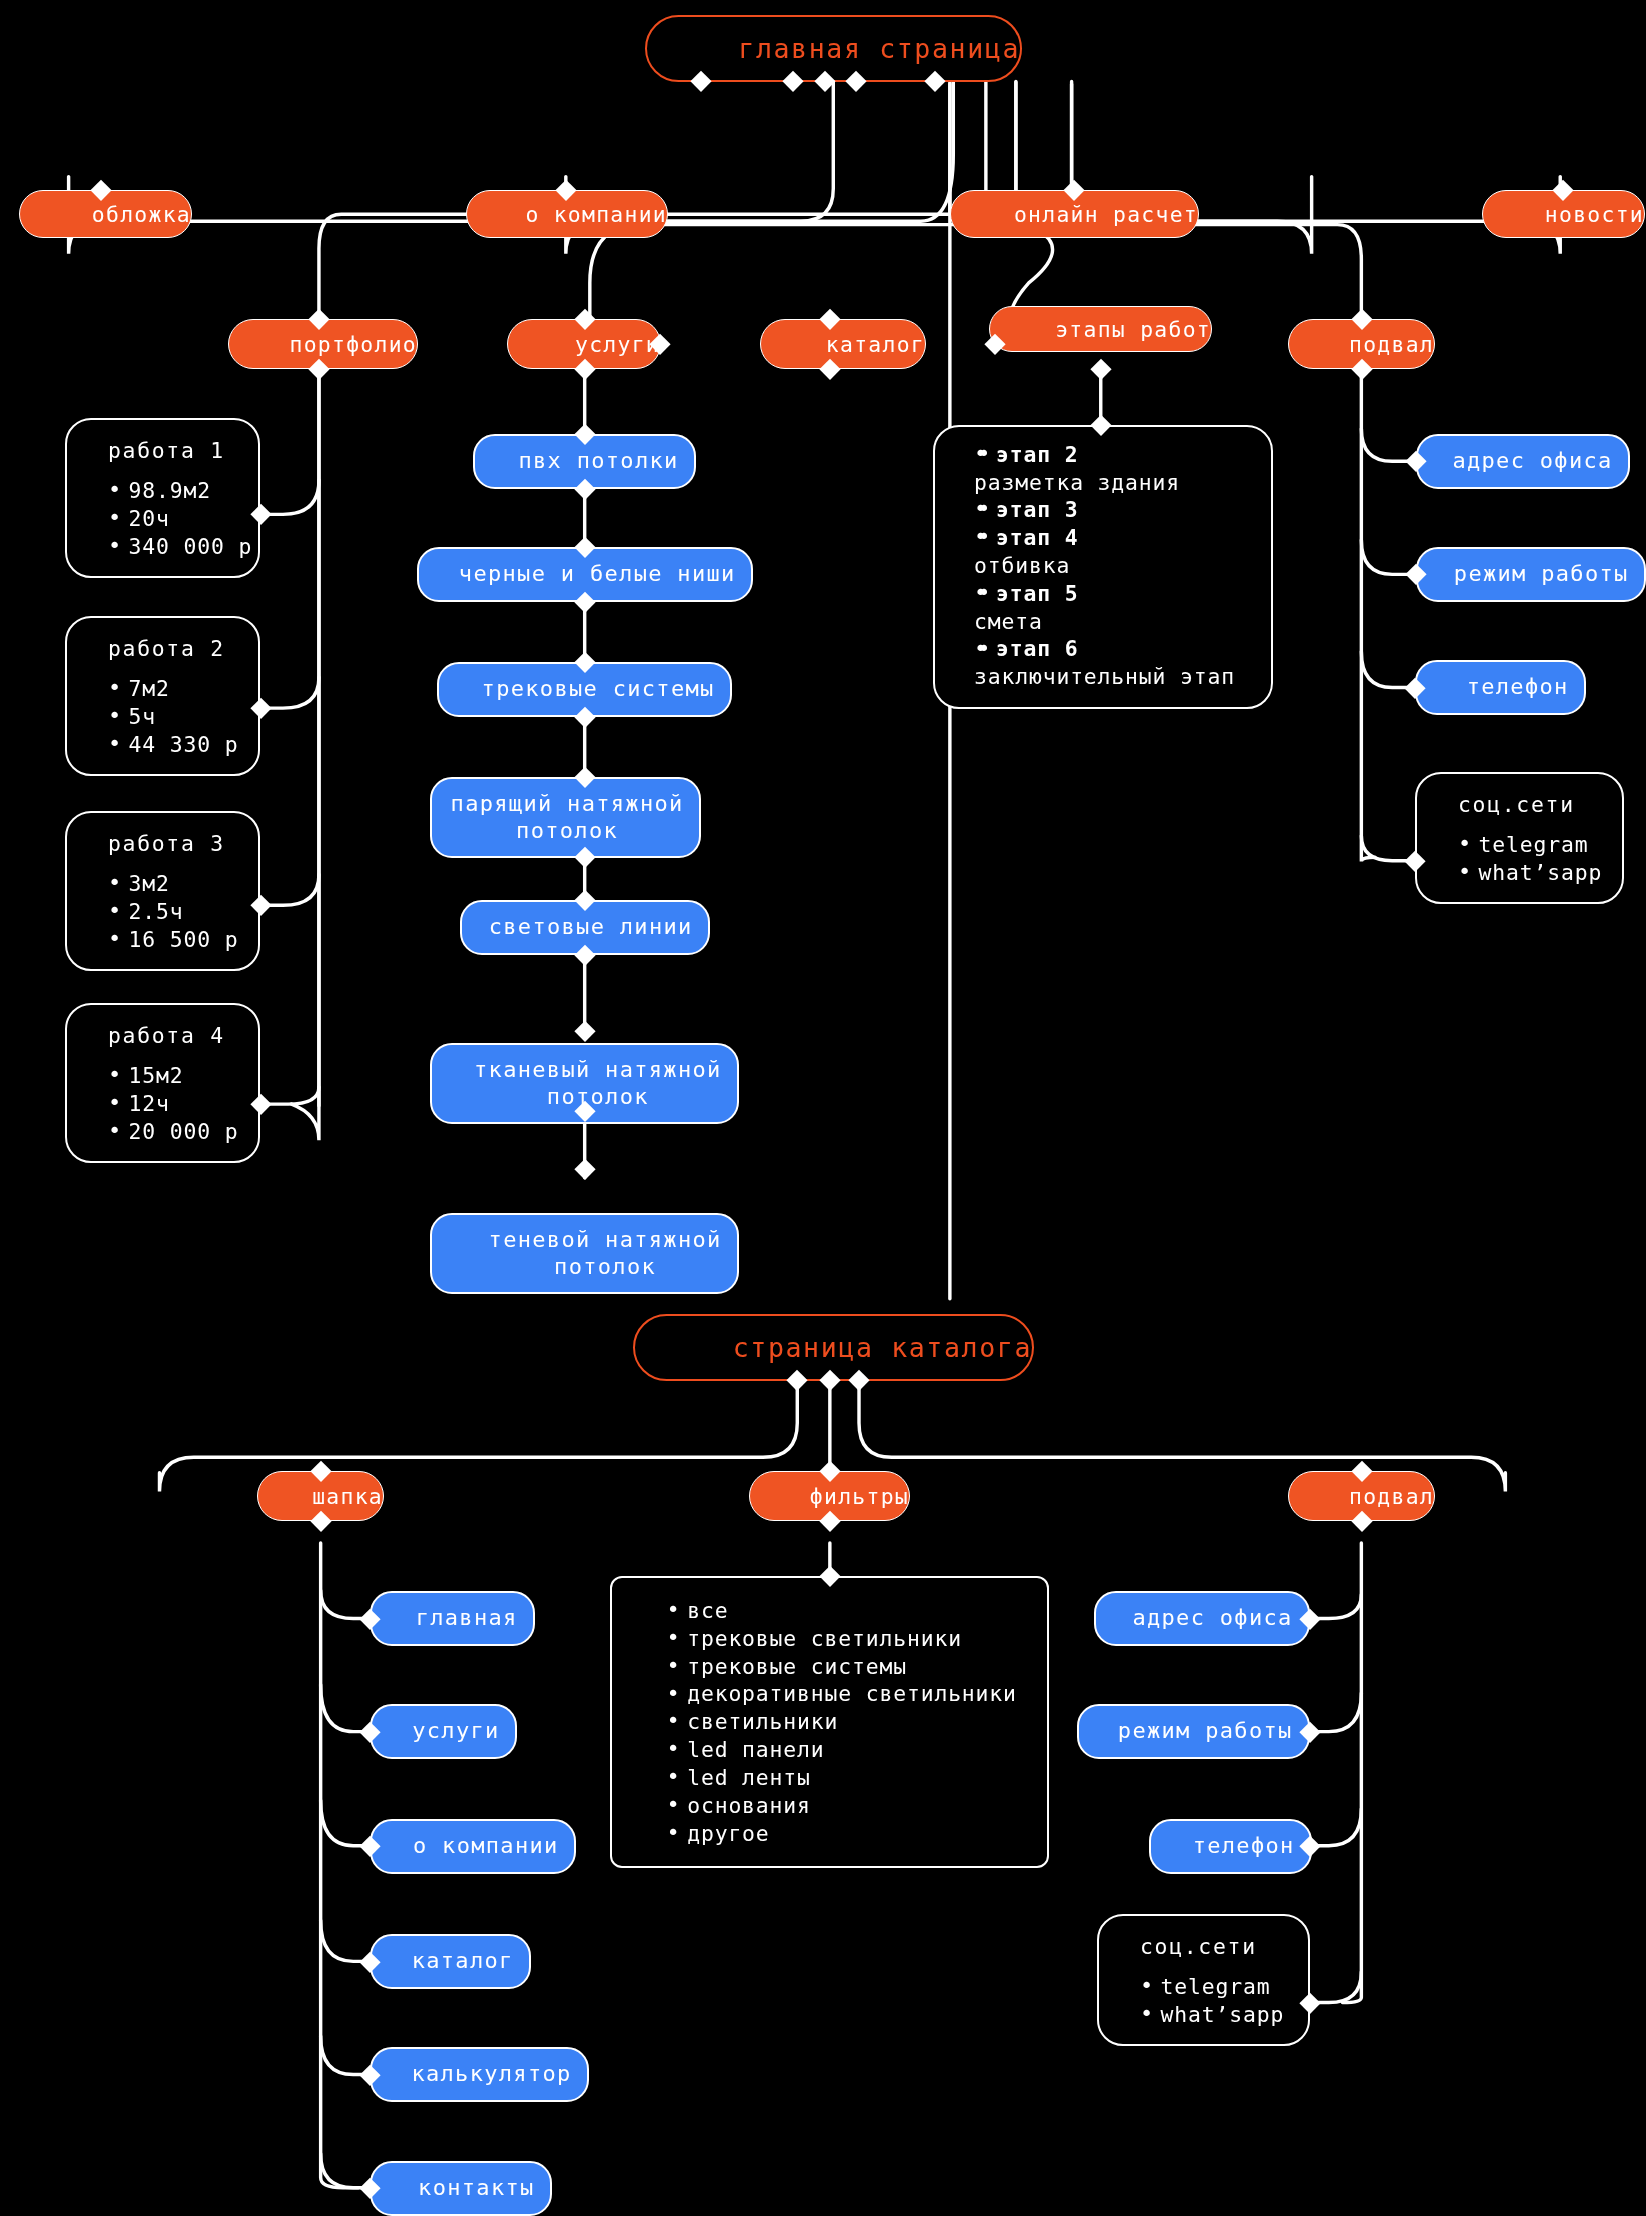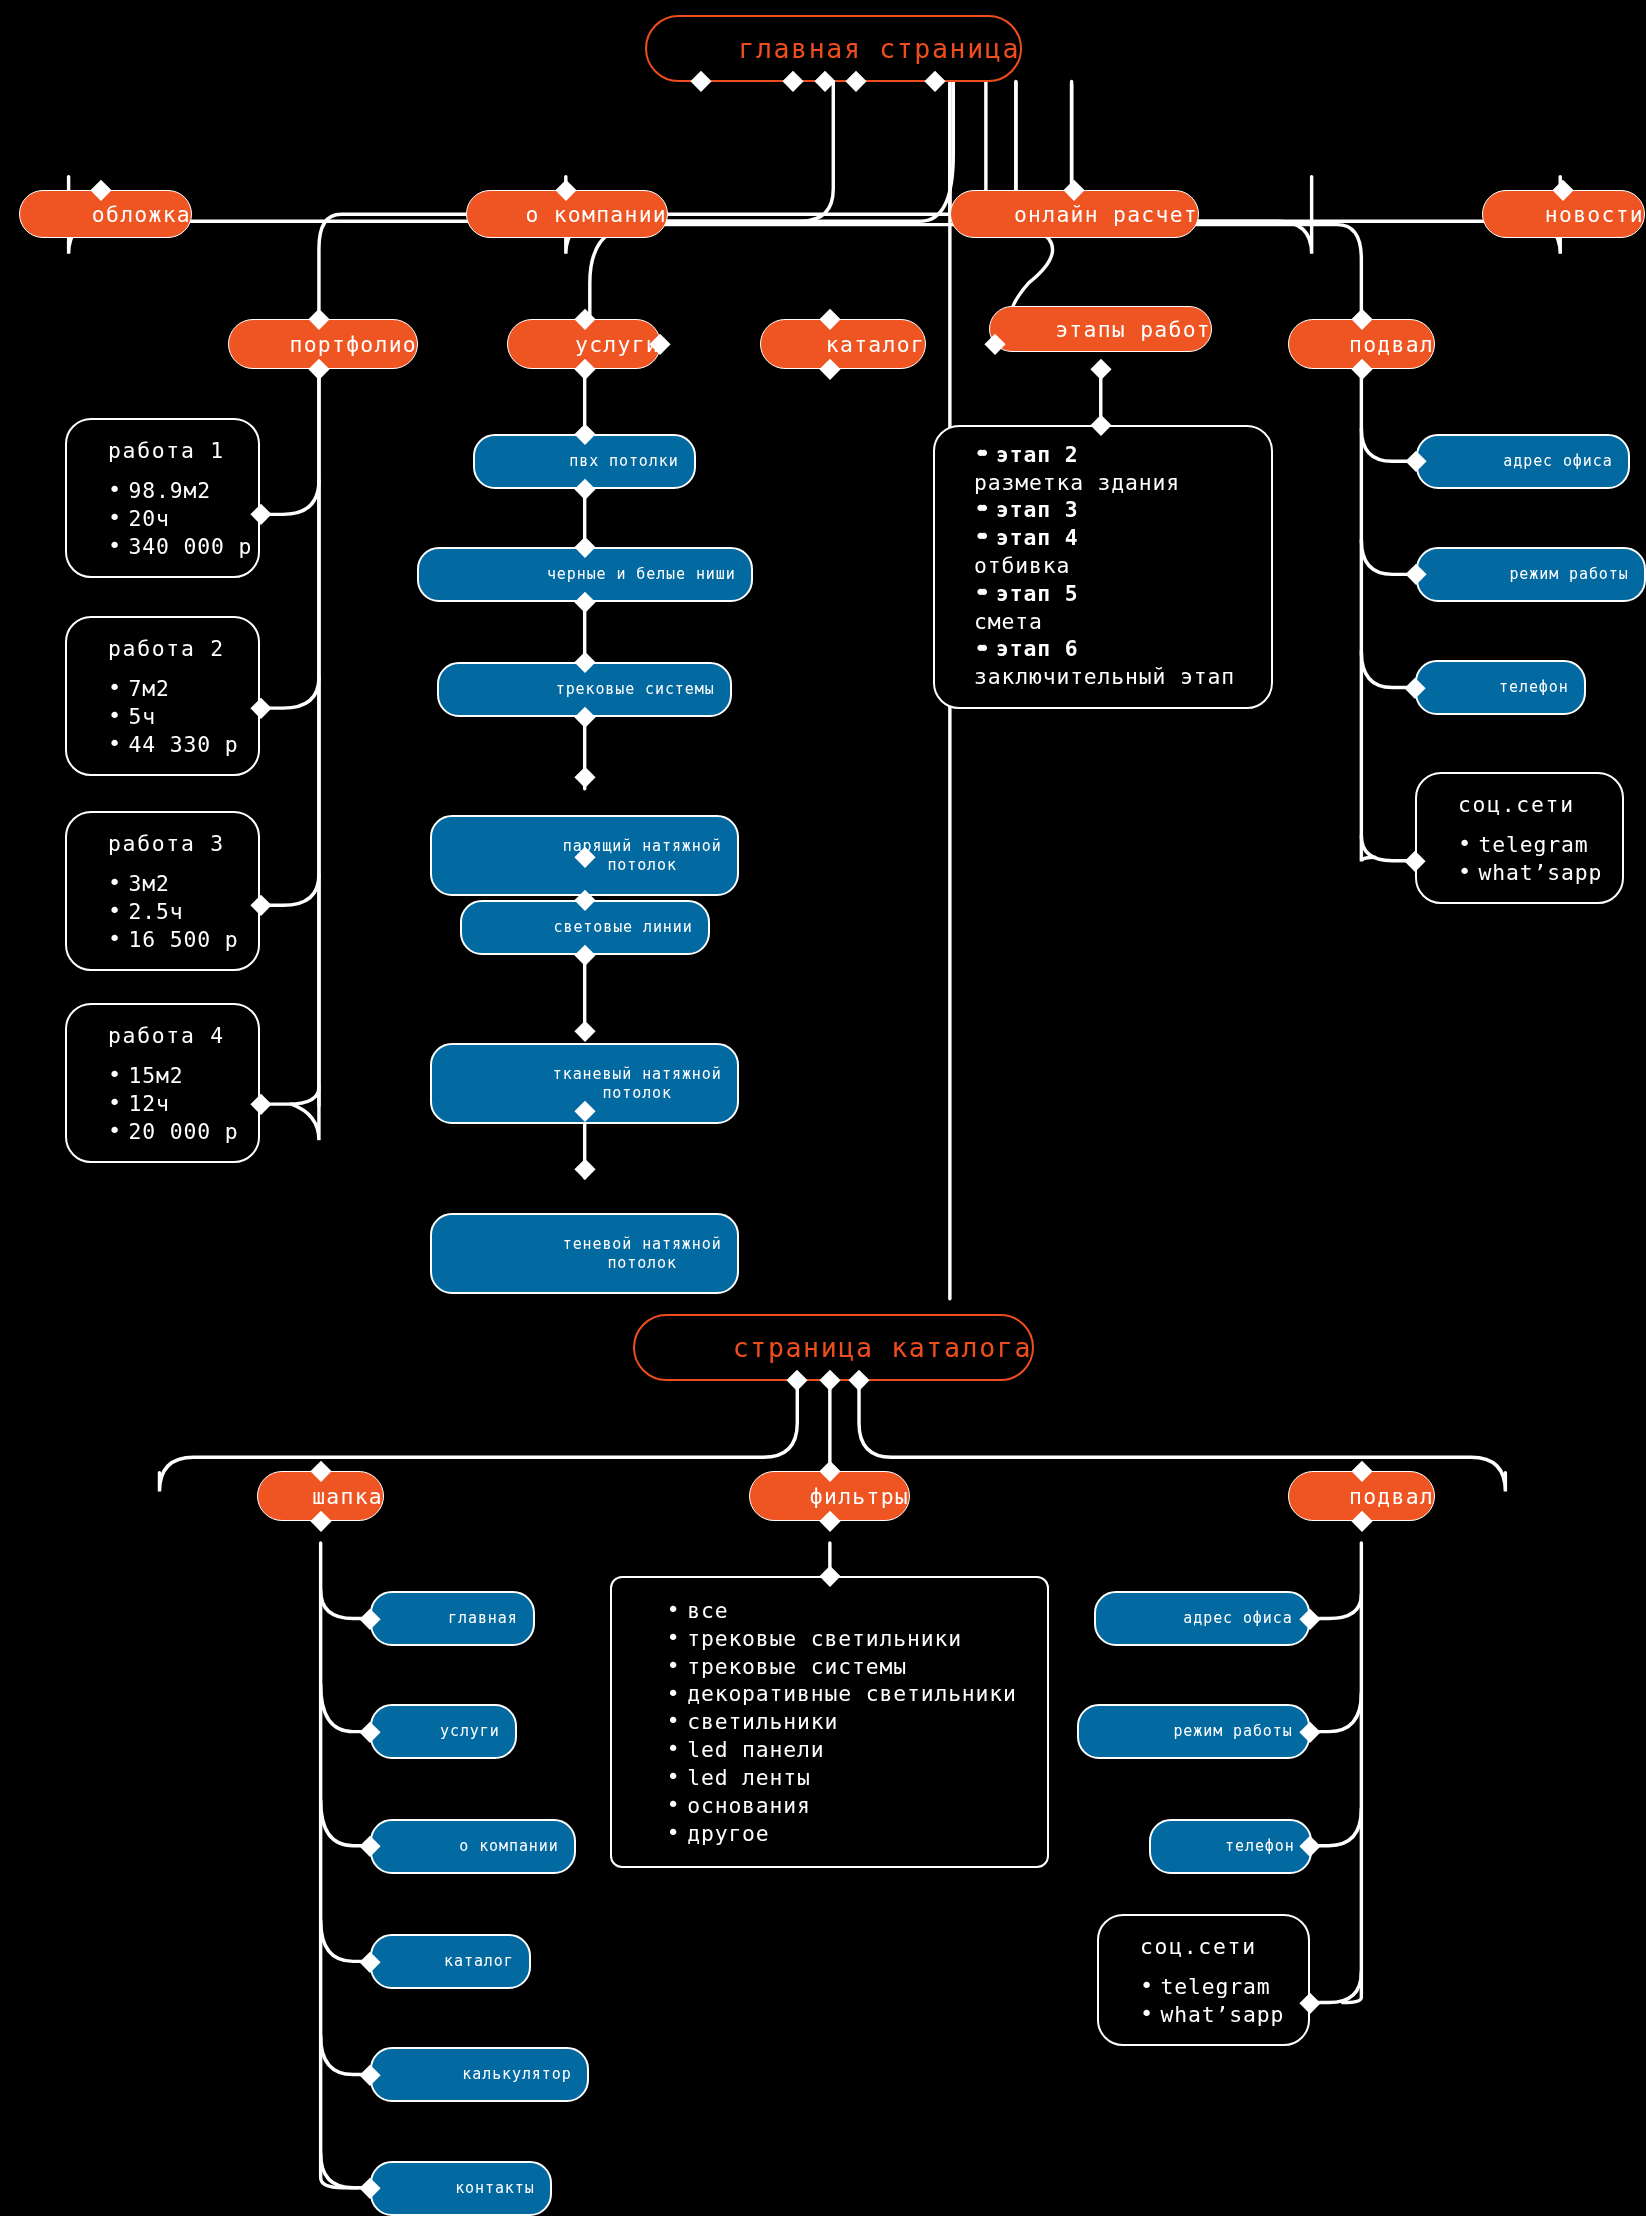--- a/index.html
+++ b/index.html
@@ -13,22 +13,22 @@
 
   
   .n-page{border:2.6px solid #ee4d1e;border-radius:38px;color:#ee4d1e;
           font-size:26.6px;background:#000;}
 
   
   .n-sec{background:#ef5423;border:1.7px solid #ffffff;border-radius:34px;color:#fff;
          font-size:21.4px;}
 
   
-  .n-plain{background:#0369a1;border:2.6px solid #ffffff;border-radius:22px;color:#fff;
-           font-size:15px;line-height:1.22;padding:5.1px 15.4px;}
+  .n-plain{background:#3b82f6;border:2.6px solid #ffffff;border-radius:22px;color:#fff;
+           font-size:22px;line-height:1.22;padding:5.1px 15.4px;}
 
   
   .n-card{position:absolute;box-sizing:border-box;background:#000;border:2.6px solid #fff;
           border-radius:26px;color:#fff;font-size:21.4px;padding:15.4px 19px;line-height:1.30;}
   .n-card .card-title{margin:1.7px 0 12px 22px;letter-spacing:.08em;}
   .n-card ul{list-style:none;margin:0;padding:0 0 0 22px;}
   .n-card li{position:relative;padding-left:20.6px;letter-spacing:.04em;white-space:nowrap;}
   .n-card li:before{content:"\2022";position:absolute;left:0;top:-0.9px;font-size:22px;}
   .n-card.stages li{padding-left:0;white-space:nowrap;}
   .n-card.stages .st{font-weight:bold;padding-left:22px;position:relative;display:block;}
@@ -220,21 +220,21 @@
   </div>
   <div class="d" style="left:585px;top:547px;"></div>
   <div class="d" style="left:585px;top:602px;"></div>
 
   <div class="node n-plain" style="left:437px;top:662px;width:295px;height:55px;">
     <span>трековые системы</span>
   </div>
   <div class="d" style="left:585px;top:662px;"></div>
   <div class="d" style="left:585px;top:717px;"></div>
 
-  <div class="node n-plain" style="left:430px;top:815px;width:309px;height:81px;white-space:pre-line;">
+  <div class="node n-plain" style="left:430px;top:777px;width:271px;height:81px;white-space:pre-line;">
     <span>парящий натяжной
 потолок</span>
   </div>
   <div class="d" style="left:585px;top:777px;"></div>
   <div class="d" style="left:585px;top:857px;"></div>
 
   <div class="node n-plain" style="left:460px;top:900px;width:250px;height:55px;">
     <span>световые линии</span>
   </div>
   <div class="d" style="left:585px;top:900px;"></div>

